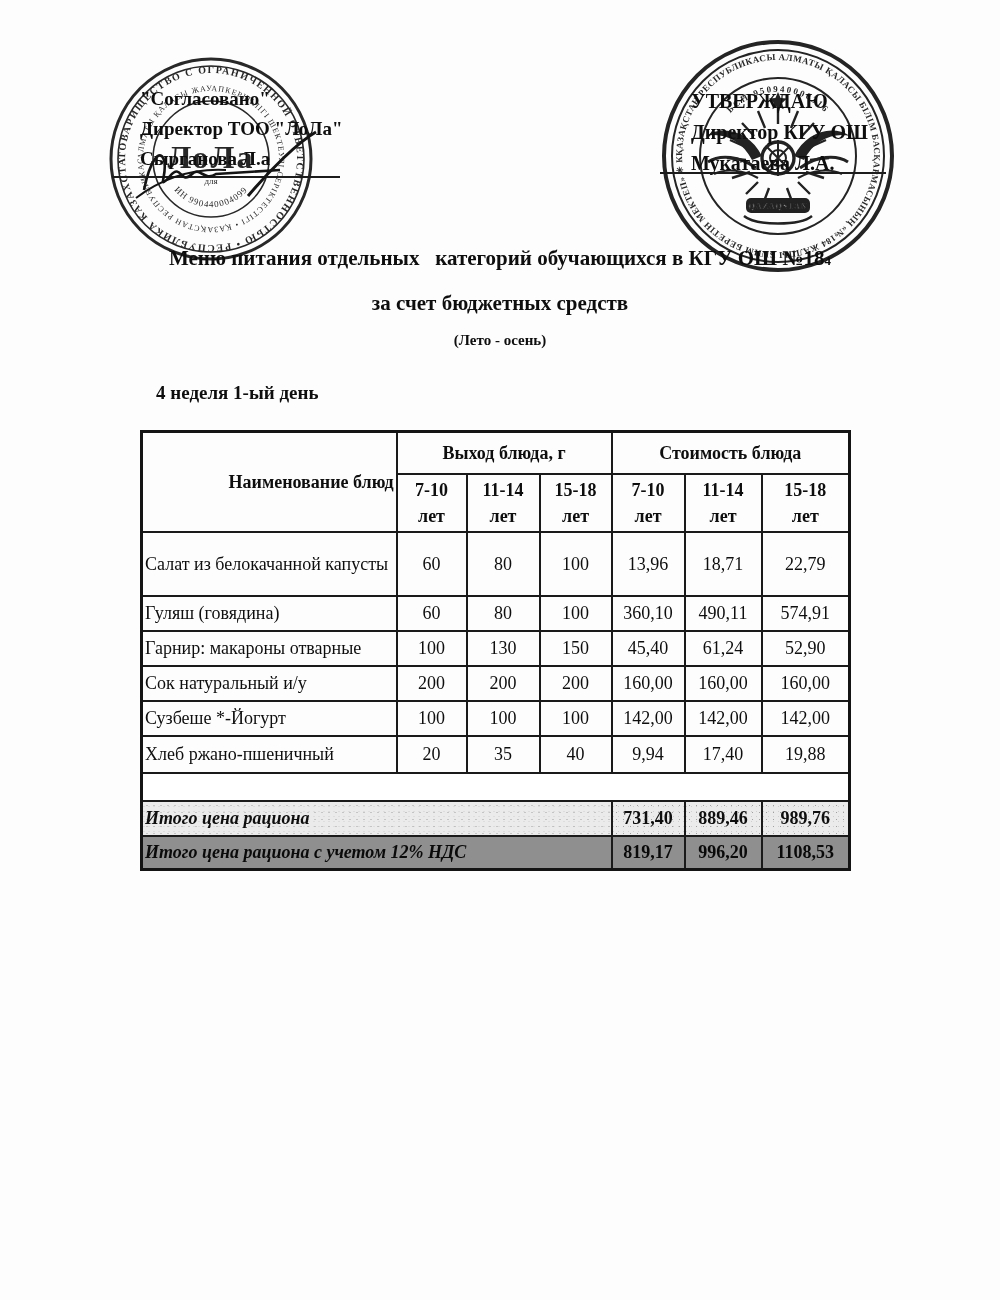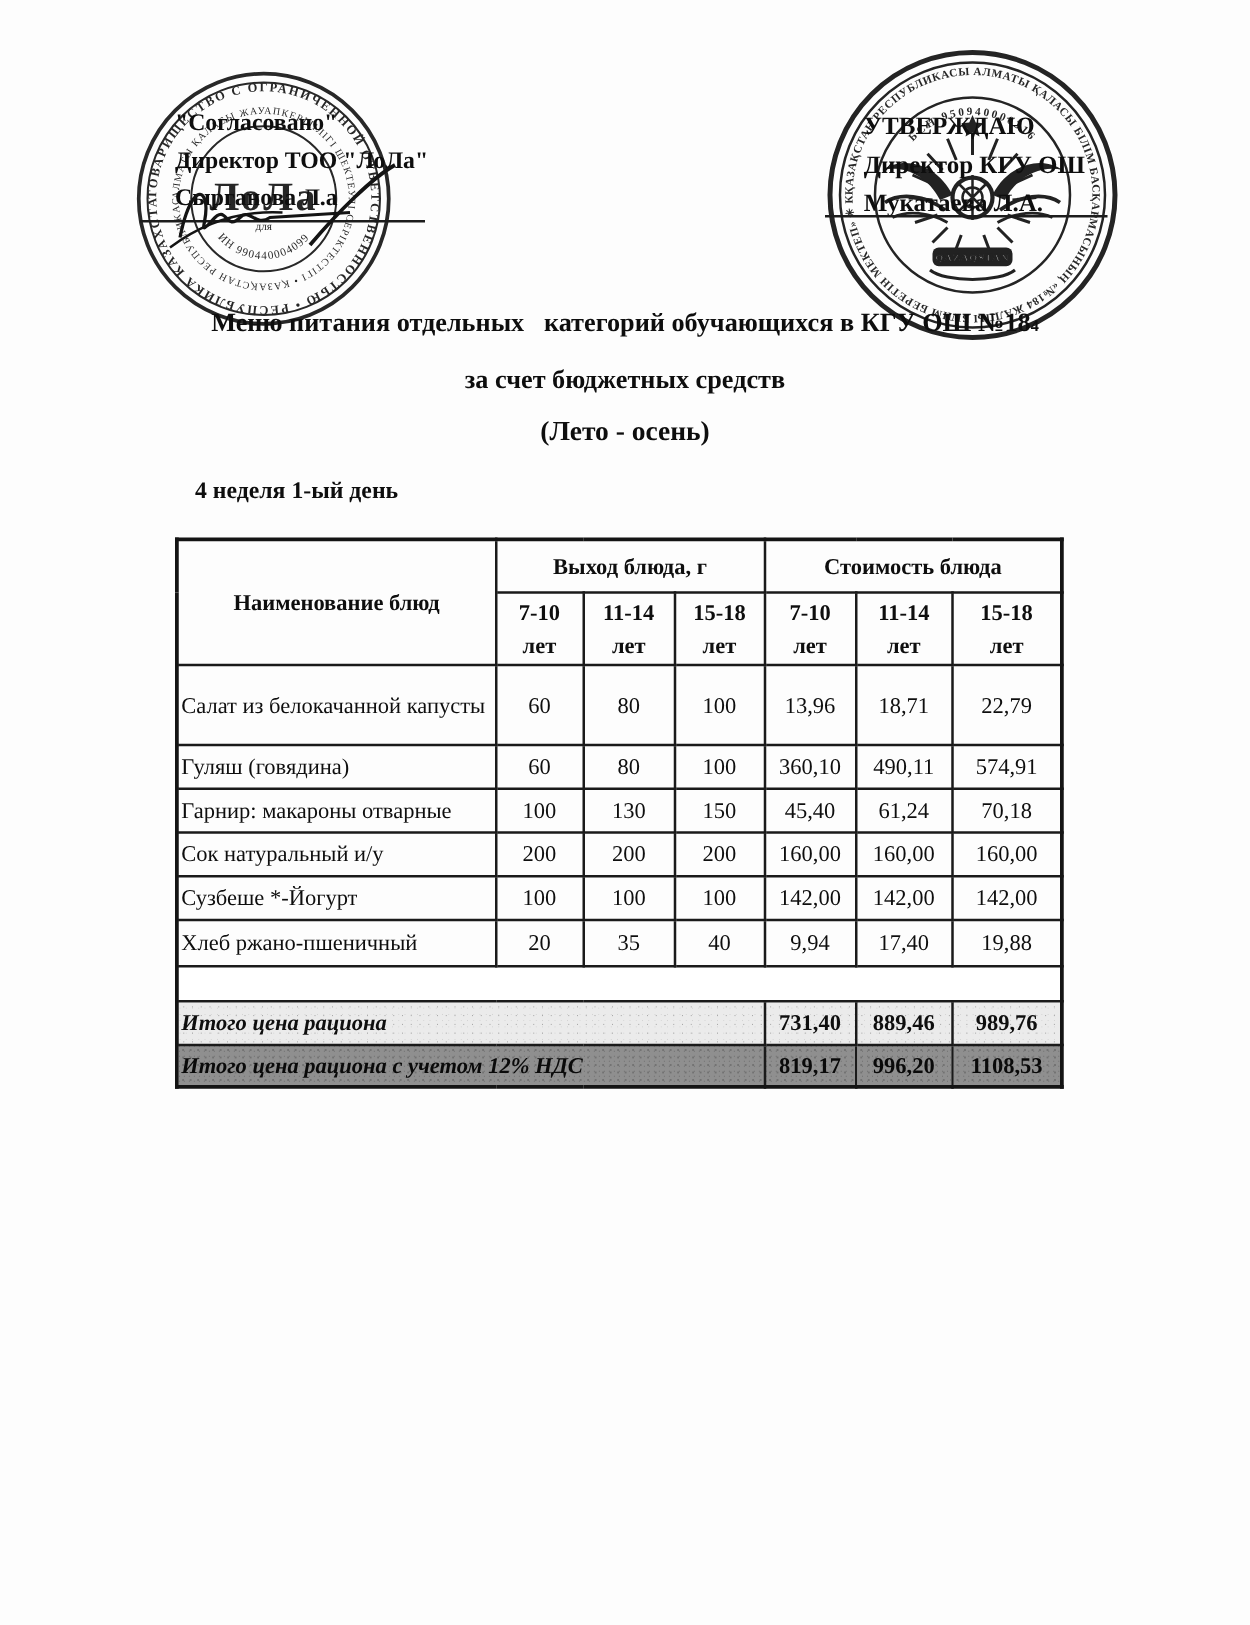--- a/index.html
+++ b/index.html
@@ -24,38 +24,38 @@
   .stamp{position:absolute;z-index:2;opacity:.93;}
   .stamp.left{left:104px;top:52px;}
   .stamp.right{left:658px;top:36px;}
   .stamp text{fill:#161616;}
 
   
   .title-block{position:absolute;left:0;top:246px;width:1000px;text-align:center;z-index:4;}
   .title-l1{font-size:21px;font-weight:bold;white-space:pre-wrap;}
   .title-l1 .small4{font-size:13px;}
   .title-l2{font-size:21px;font-weight:bold;margin-top:20px;}
-  .title-l3{font-size:22px;font-weight:bold;margin-top:16px;}
+  .title-l3{font-size:15px;font-weight:bold;margin-top:16px;}
 
   .day-heading{position:absolute;left:156px;top:382px;font-size:19px;font-weight:bold;z-index:4;}
 
   
   table.menu{
     position:absolute;left:140px;top:430px;z-index:4;
     border-collapse:collapse;table-layout:fixed;width:708px;
     border:3px solid #141414;
   }
   table.menu th, table.menu td{
     border:2px solid #1a1a1a;
     font-size:18px;
     padding:0 2px;
     overflow:hidden;
   }
   th.group{font-weight:bold;text-align:center;height:40px;}
-  th.namehdr{font-weight:bold;text-align:center;font-size:18px;}
+  th.namehdr{font-weight:bold;text-align:right;font-size:18px;}
   th.age{font-weight:bold;text-align:center;height:56px;line-height:26px;border-radius:14px;}
   td.name{text-align:left;padding-left:4px;line-height:21px;}
   td.num{text-align:center;}
   tr.r-tall{height:64px;}
   tr.r-std{height:35px;}
   tr.r-bread{height:37px;}
   tr.spacer{height:28px;}
   tr.totals{height:35px;}
   tr.totals-vat{height:33px;}
   td.empty{border-left:none;border-right:none;background:#fff;}
@@ -208,21 +208,21 @@
         <td class="num">490,11</td>
         <td class="num">574,91</td>
       </tr>
       <tr class="r-std">
         <td class="name">Гарнир: макароны отварные</td>
         <td class="num">100</td>
         <td class="num">130</td>
         <td class="num">150</td>
         <td class="num">45,40</td>
         <td class="num">61,24</td>
-        <td class="num">70,18</td>
+        <td class="num">52,90</td>
       </tr>
       <tr class="r-std">
         <td class="name">Сок натуральный и/у</td>
         <td class="num">200</td>
         <td class="num">200</td>
         <td class="num">200</td>
         <td class="num">160,00</td>
         <td class="num">160,00</td>
         <td class="num">160,00</td>
       </tr>

